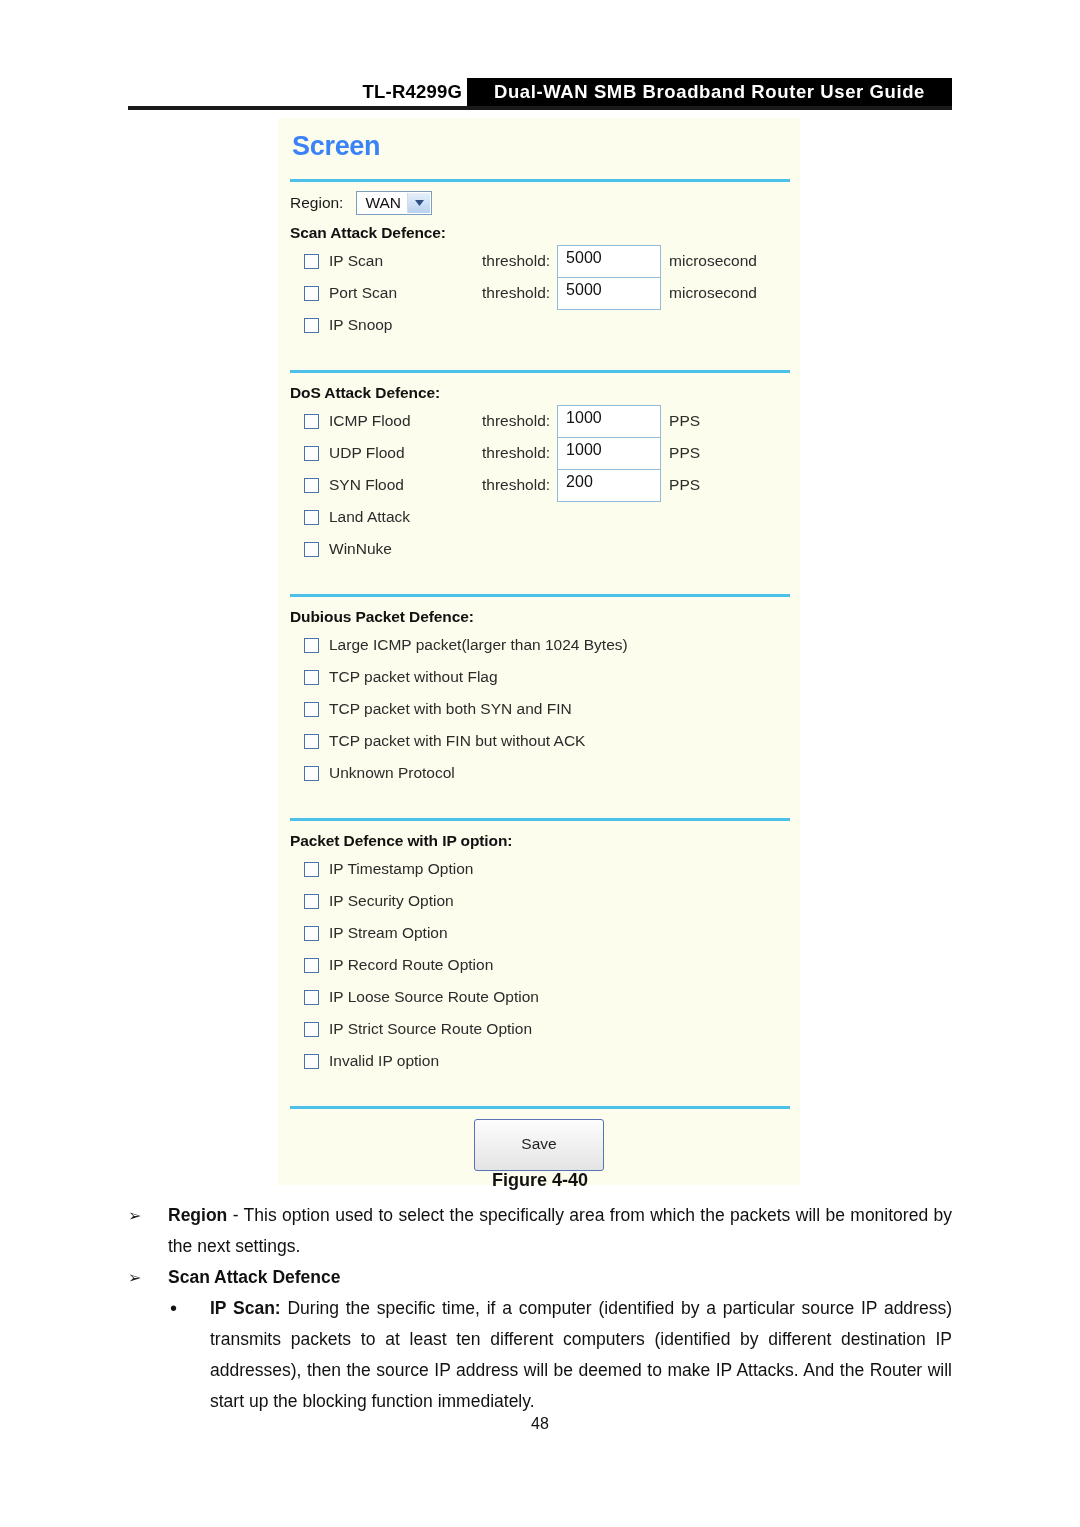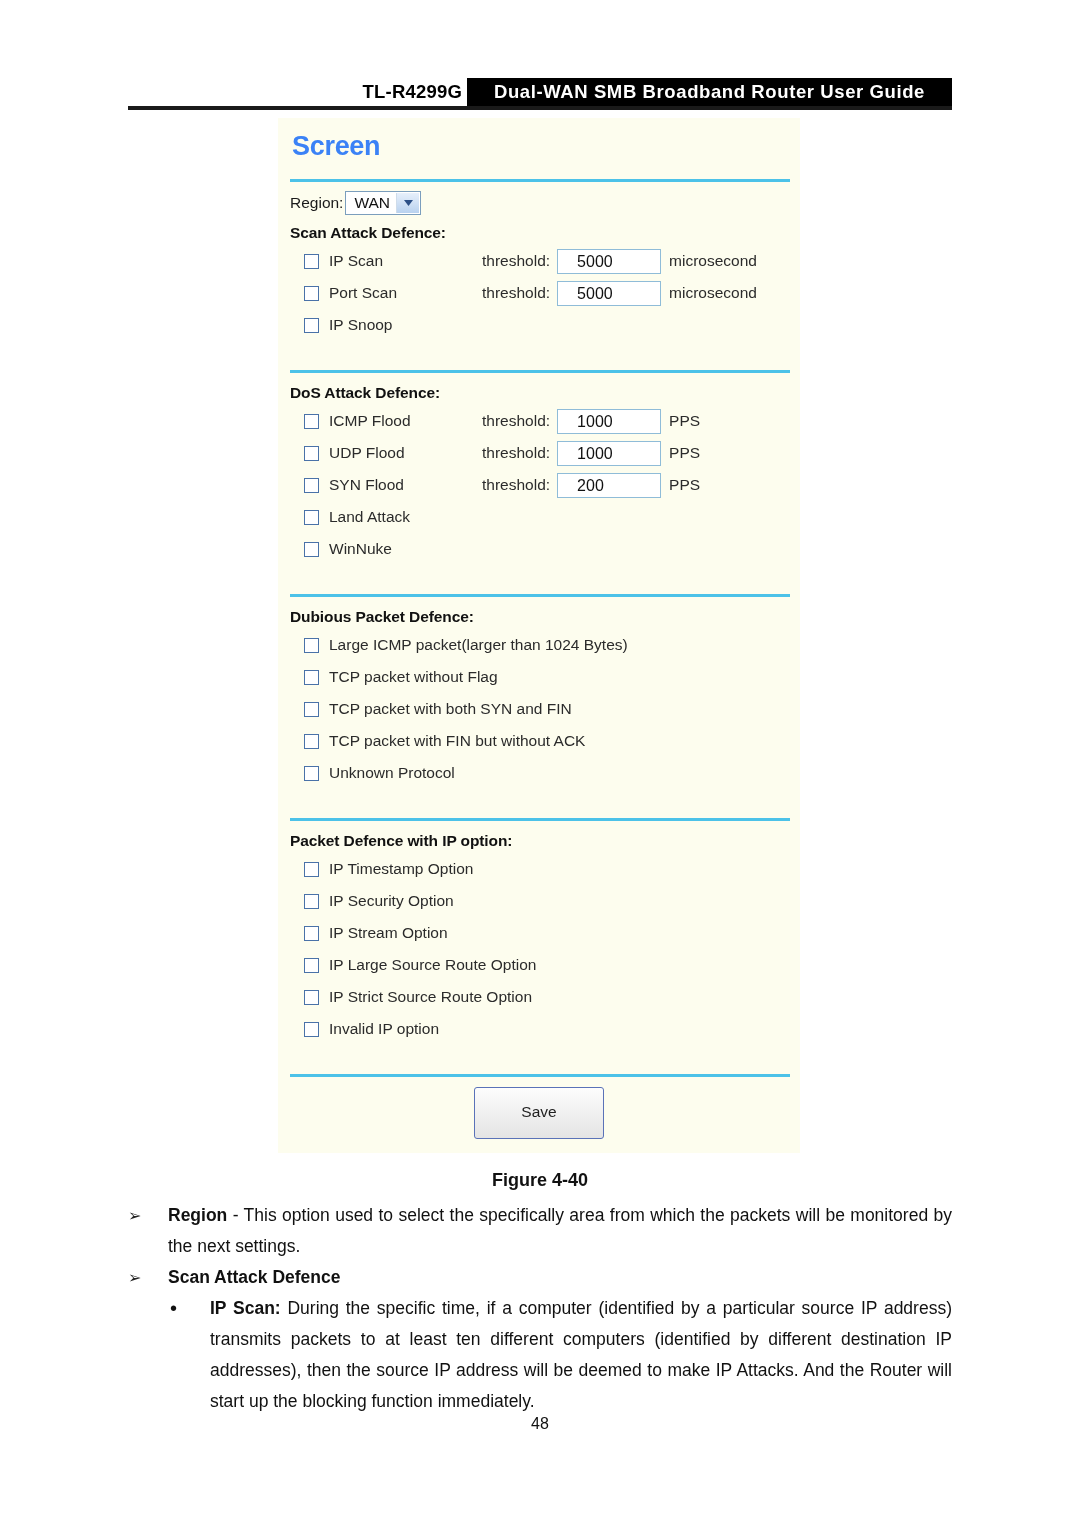--- a/index.html
+++ b/index.html
@@ -82,21 +82,21 @@
     height: 3px;
     background: #4cc2e8;
     margin: 19px 10px 0 12px;
   }
   .sec-body {
     padding: 0 0 0 12px;
   }
   .region-row {
     display: flex;
     align-items: center;
-    gap: 2px;
+    gap: 13px;
     padding: 9px 0 2px 0;
   }
   .region-label {
     font-size: 15.5px;
     color: #1a1a1a;
   }
   .select {
     position: relative;
     display: inline-flex;
     align-items: center;
@@ -149,28 +149,28 @@
   }
   .opt-label.w-narrow { width: 153px; }
   .thr-label {
     font-size: 15.5px;
     color: #2b2b2b;
     white-space: nowrap;
     margin-right: 7px;
   }
   .thr-input {
     width: 104px;
-    height: 25px;
+    height: 33px;
     border: 1px solid #8fbcd8;
     background: #ffffff;
     box-sizing: border-box;
     font-size: 16px;
     color: #111;
     line-height: 23px;
-    padding-left: 19px;
+    padding-left: 8px;
     font-family: "Liberation Sans", sans-serif;
   }
   .unit {
     font-size: 15.5px;
     color: #2b2b2b;
     margin-left: 8px;
     white-space: nowrap;
     text-align: right;
   }
   .save-wrap {
@@ -389,21 +389,25 @@
     <div class="opt-row">
       <span class="cb"></span>
       <span class="opt-label">IP Security Option</span>
     </div>
     <div class="opt-row">
       <span class="cb"></span>
       <span class="opt-label">IP Stream Option</span>
     </div>
     <div class="opt-row">
       <span class="cb"></span>
-      <span class="opt-label">IP Large Source Route Option</span>
+      <span class="opt-label">IP Record Route Option</span>
+    </div>
+    <div class="opt-row">
+      <span class="cb"></span>
+      <span class="opt-label">IP Loose Source Route Option</span>
     </div>
     <div class="opt-row">
       <span class="cb"></span>
       <span class="opt-label">IP Strict Source Route Option</span>
     </div>
     <div class="opt-row">
       <span class="cb"></span>
       <span class="opt-label">Invalid IP option</span>
     </div>
   </div>

